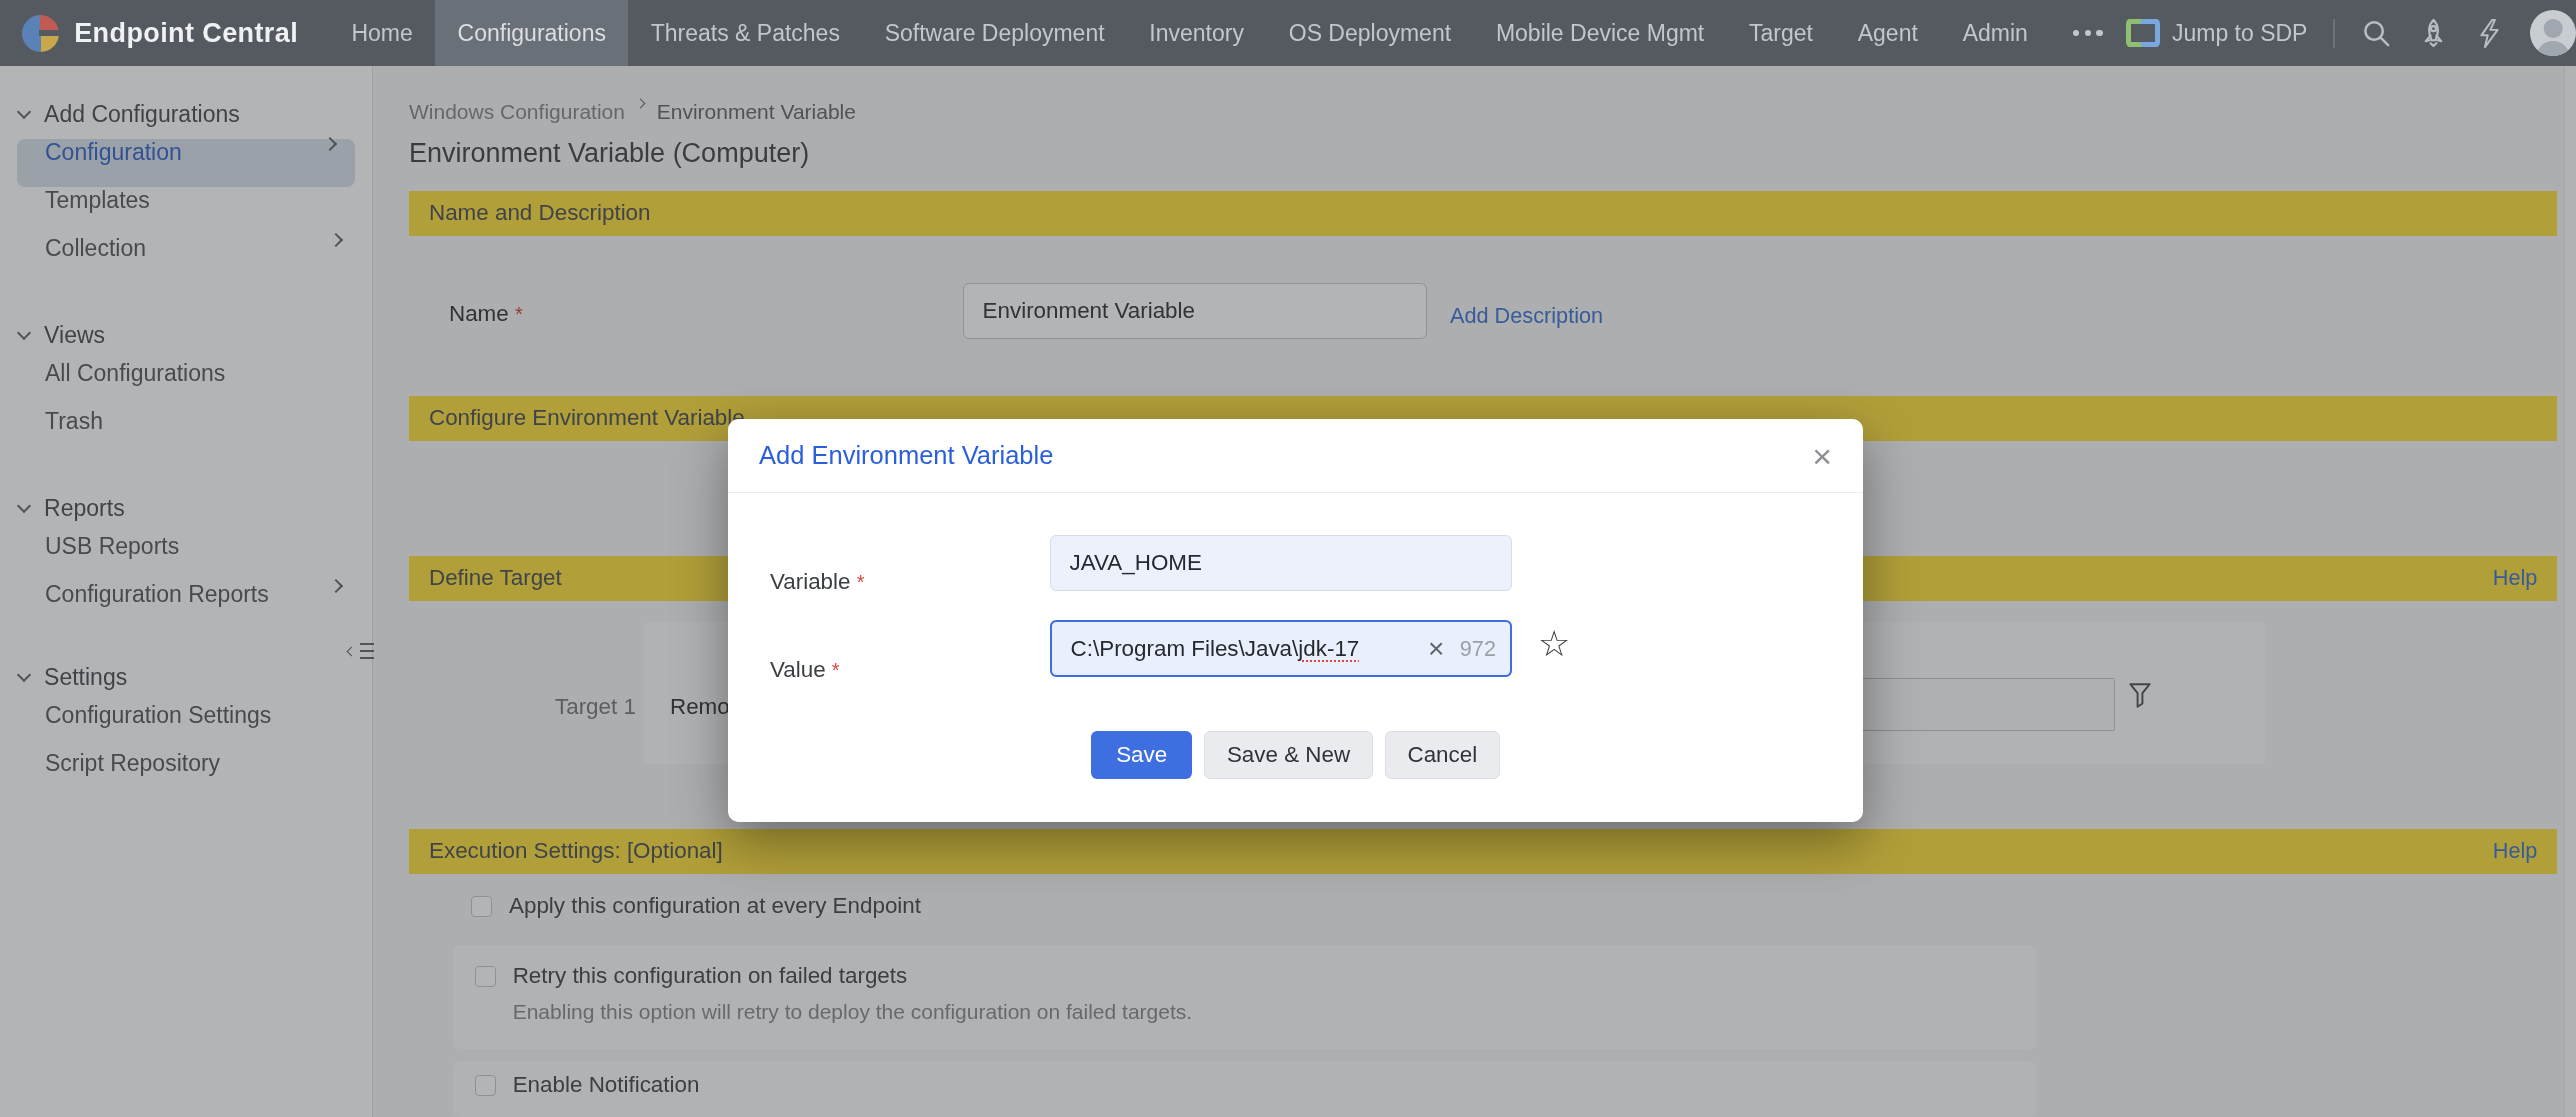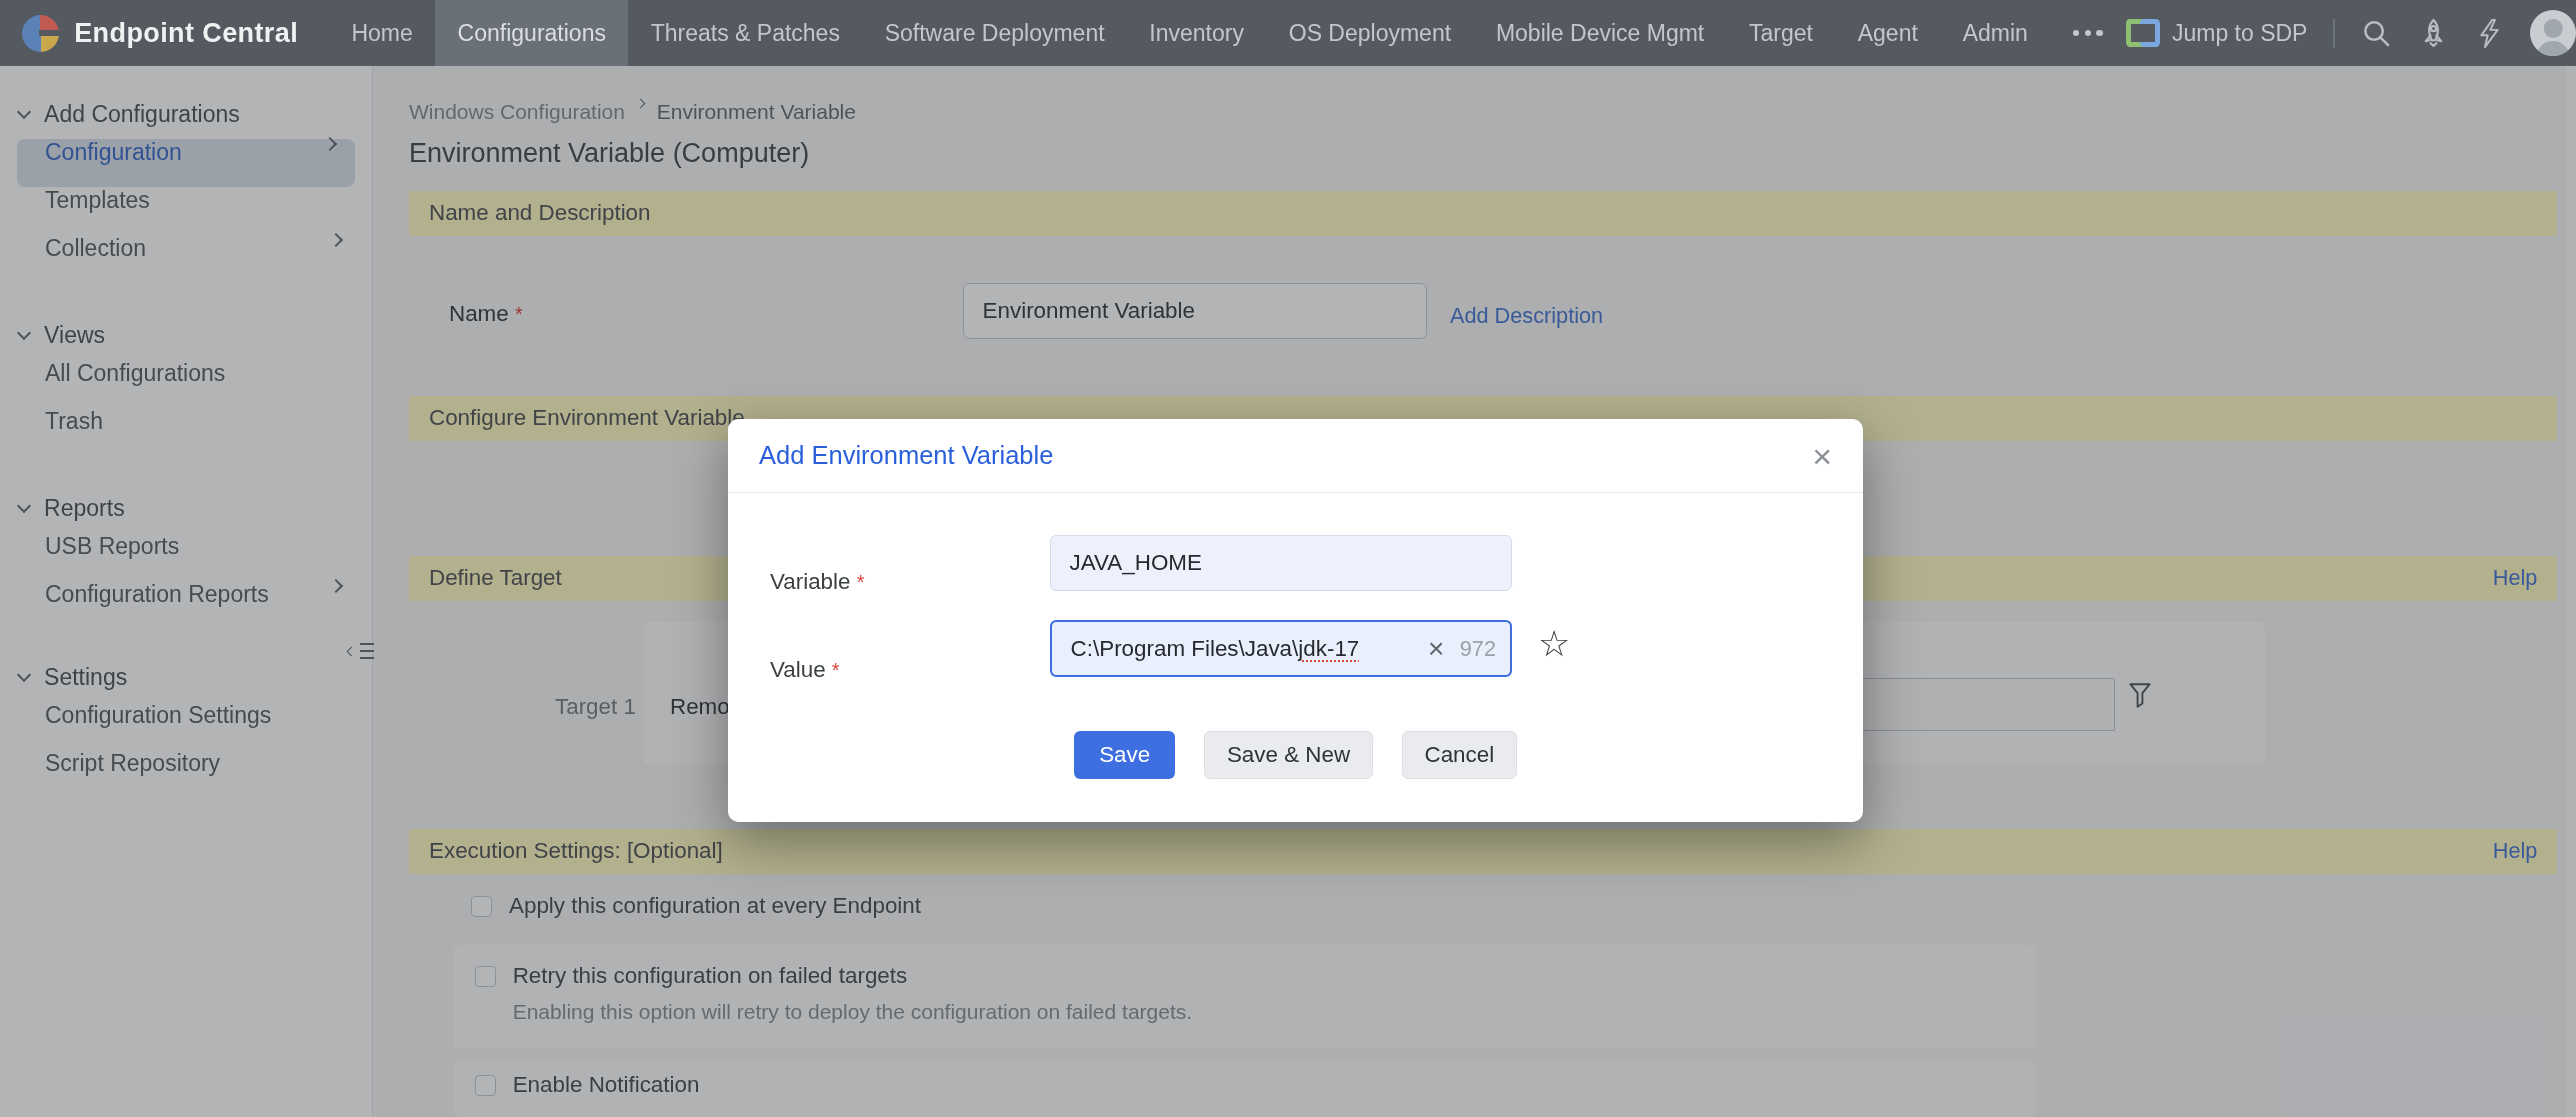--- a/index.html
+++ b/index.html
@@ -55,21 +55,21 @@
   .mt30 { margin-top:23px; } .mt35 { margin-top:27px; }
   .sb-collapse { position:absolute; left:348px; top:577px; display:flex; align-items:center; gap:5.4px; cursor:pointer; }
   .sb-collapse .bars { display:flex; flex-direction:column; gap:4.6px; }
   .sb-collapse .bars i { width:14px; height:2.3px; background:#6a6e74; display:block; }
 
   
   .main { position:absolute; left:375px; right:0; top:66px; bottom:0; background:#f6f7f8; padding-left:34px; z-index:1; }
   .breadcrumb { padding-top:34px; display:flex; align-items:flex-start; gap:12.4px; font-size:21px; color:#8a8e94; }
   .breadcrumb .cur { color:#6a6e74; }
   .page-title { font-size:27px; color:#4a4e54; margin:14px 0 21.7px; }
-  .bar { margin-right:18.6px; height:45px; background:#fef9c3; display:flex; align-items:center;
+  .bar { margin-right:18.6px; height:45px; background:#fde047; display:flex; align-items:center;
          justify-content:space-between; padding:0 20px; color:#54585e; font-size:22.4px; }
   .help-link { color:#4a7ad6; font-size:21.7px; cursor:pointer; }
   .link { color:#4a7ad6; font-size:21.7px; cursor:pointer; }
   .req { color:#e0483c; margin-left:6.2px; font-size:20px; }
 
   .name-area { height:160px; position:relative; }
   .field-label { position:absolute; left:40px; top:65px; font-size:22.4px; color:#3c4043; }
   .name-input { position:absolute; left:554px; top:47px; width:464px; height:56px;
     border:1.5px solid #c9ccd1; border-radius:6.2px; background:#fff; padding:0 18.6px;
     font-size:22.4px; color:#3c4043; font-family:"Liberation Sans",sans-serif; }
@@ -112,21 +112,21 @@
     background:#edf1fb; border:1.5px solid #d5dbe8; border-radius:6.2px; padding:0 18.6px;
     font-size:22.4px; color:#26292e; font-family:"Liberation Sans",sans-serif; }
   .val-input { position:absolute; left:322px; top:127px; width:462px; height:57px;
     background:#e9effc; border:2.3px solid #3d6fe0; border-radius:6.2px;
     display:flex; align-items:center; padding:0 14px 0 18.6px; }
   .val-text { flex:1; font-size:22.4px; color:#26292e; white-space:nowrap; overflow:hidden; }
   .val-text .spell { text-decoration:underline dotted #e0483c 2.3px; text-underline-offset:5.4px;text-align:center; }
   .val-clear { font-size:28px; color:#5f6368; margin:0 15.5px 0 7.7px; cursor:pointer; line-height:1; }
   .val-count { font-size:21.7px; color:#9aa0a6; }
   .val-star { position:absolute; left:810px; top:133px; font-size:36px; color:#3c4043; line-height:1; cursor:pointer; }
-  .btn-row { position:absolute; left:0; right:0; top:238px; display:flex; justify-content:center; gap:29px; }
+  .btn-row { position:absolute; left:0; right:0; top:238px; display:flex; justify-content:center; gap:12px; }
   .btn { height:48px; border-radius:6.2px; font-size:22.4px; font-family:"Liberation Sans",sans-serif; cursor:pointer; }
   .btn.primary { background:#3d6fe0; color:#fff; border:none; padding:0 25px; }
   .btn.secondary { background:#e9ebee; color:#2f3338; border:1.5px solid #dcdee1; padding:0 21.7px; }
 </style>
 </head>
 <body>
 
 <div class="stage">
 
   <div class="navbar">

